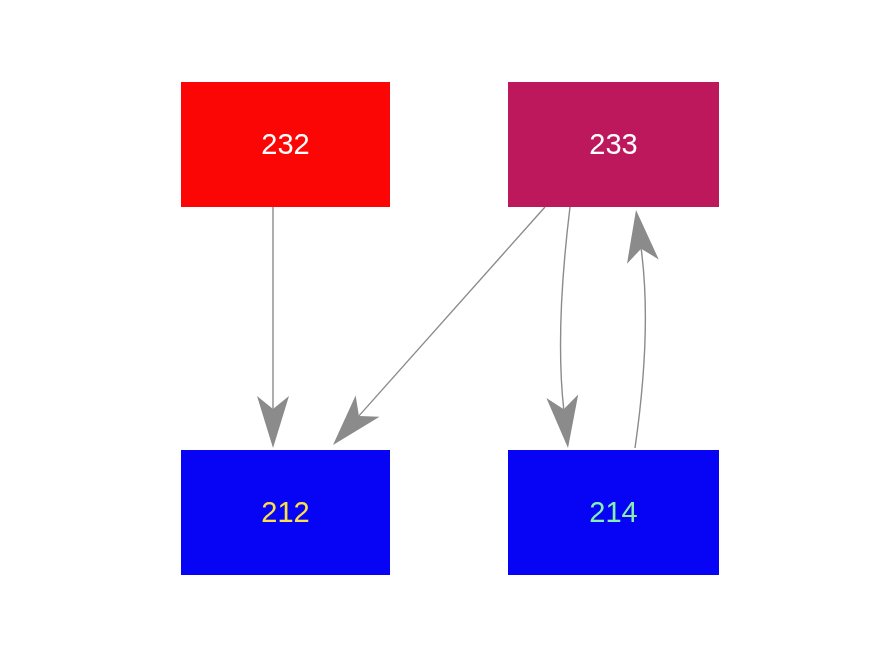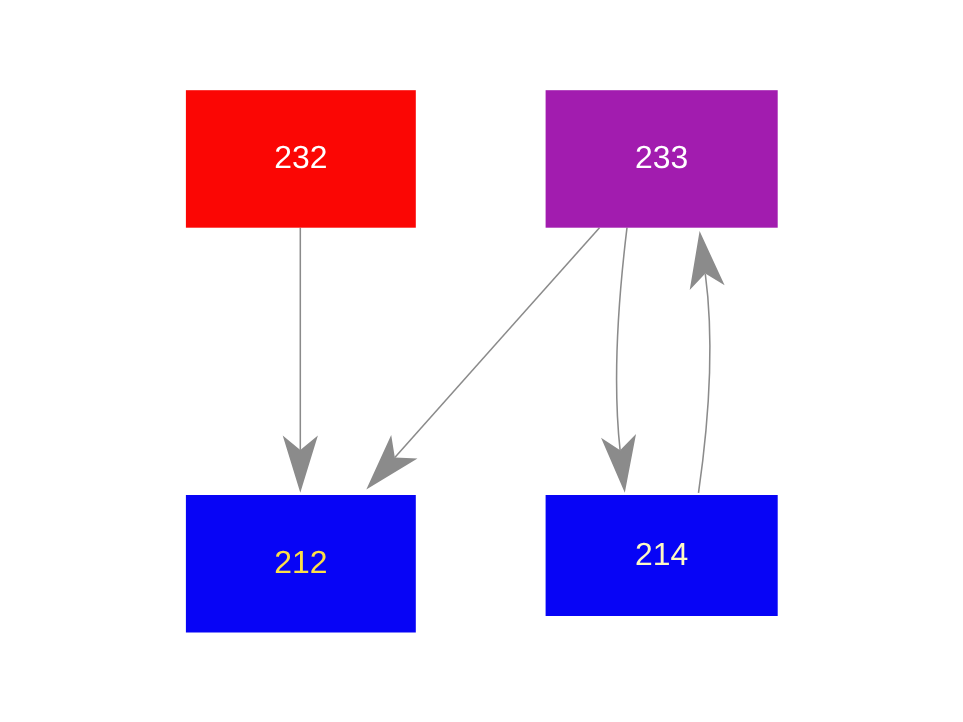--- a/index.html
+++ b/index.html
@@ -21,42 +21,43 @@
     top: 0;
   }
   .node {
     position: absolute;
     display: flex;
     align-items: center;
     justify-content: center;
     font-size: 29px;
     line-height: 1;
     user-select: none;
+    margin-left: 12px;
   }
 </style>
 </head>
 <body>
 
 <div class="canvas" style="background: rgb(255, 255, 255);">
   <svg class="edge-layer" width="875" height="656" viewBox="0 0 875 656" xmlns="http://www.w3.org/2000/svg">
       <path d="M 273 207 L 273 409" fill="none" stroke="#8b8b8b" stroke-width="1.4"></path>
       <polygon points="273,448 257,396 273,409 289,396" fill="#8b8b8b"></polygon>
       <path d="M 545 207 L 358.94055495218464 415.8780562329248" fill="none" stroke="#8b8b8b" stroke-width="1.4"></path>
       <polygon points="333,445 355.63994249334354,395.5284626891573 358.94055495218464,415.8780562329248 379.53487071248213,416.8130205986422" fill="#8b8b8b"></polygon>
       <path d="M 570 207 Q 555 330 563.72922950825 409.2345447671926" fill="none" stroke="#8b8b8b" stroke-width="1.4"></path>
       <polygon points="568,448 546.4018628385662,398.0648373272311 563.72922950825,409.2345447671926 578.2094158501005,394.5606153852824" fill="#8b8b8b"></polygon>
       <path d="M 635 448 Q 652 330 641.1543850835498 248.65788812662277" fill="none" stroke="#8b8b8b" stroke-width="1.4"></path>
       <polygon points="636,210 658.7321598556551,259.4292313140407 641.1543850835498,248.65788812662277 627.0128670338107,263.6584703569533" fill="#8b8b8b"></polygon>
     </svg>
 
 <div class="node" style="left: 169px; top: 82px; width: 209px; height: 125px; background: rgb(251, 6, 4); color: rgb(255, 255, 255);">
       <span>232</span>
     </div>
-    <div class="node" style="left: 496px; top: 82px; width: 211px; height: 125px; background: #a21caf; color: rgb(255, 255, 255);">
+    <div class="node" style="left: 496px; top: 82px; width: 211px; height: 125px; background: #be185d; color: rgb(255, 255, 255);">
       <span>233</span>
     </div>
     <div class="node" style="left: 169px; top: 450px; width: 209px; height: 125px; background: rgb(7, 4, 246); color: #fde047;">
       <span>212</span>
     </div>
-    <div class="node" style="left: 496px; top: 450px; width: 211px; height: 110px; background: rgb(7, 4, 246); color: #fef9c3;">
+    <div class="node" style="left: 496px; top: 450px; width: 211px; height: 125px; background: rgb(7, 4, 246); color: #86efac;">
       <span>214</span>
     </div>
   </div>
 
 </body></html>

